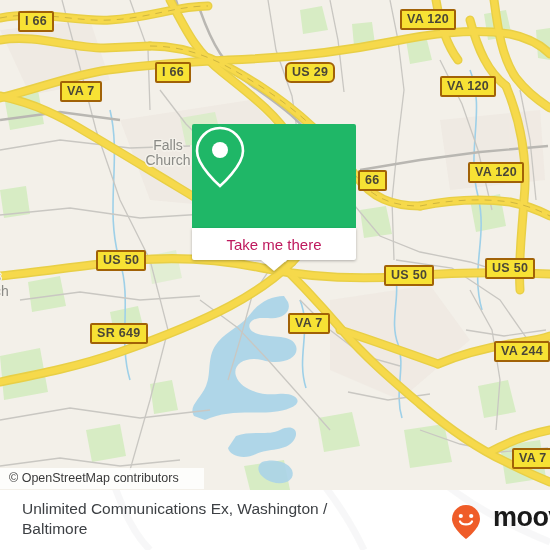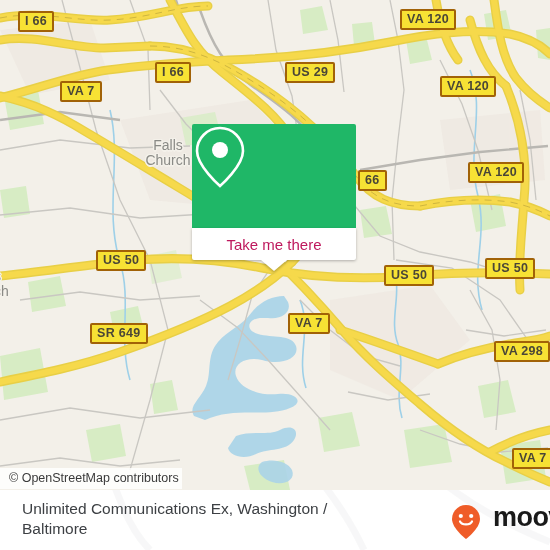--- a/index.html
+++ b/index.html
@@ -46,21 +46,21 @@
   #popup-tail{
     position:absolute;left:50%;top:100%;margin-left:-13px;
     width:0;height:0;border-left:13px solid transparent;border-right:13px solid transparent;
     border-top:11px solid #fff;filter:drop-shadow(0 2px 1px rgba(0,0,0,.22));
   }
 
   
   #attrib{
     position:absolute;left:0;top:468px;
     background:rgba(255,255,255,.82);
-    font-size:12.5px;color:#3a3a3a;padding:3px 3px 3px 9px;line-height:15px;
+    font-size:12.5px;color:#3a3a3a;padding:3px 25px 3px 9px;line-height:15px;
   }
 
   
   #footer{position:absolute;left:0;top:490px;width:550px;height:68px;background:#fff;overflow:hidden;padding-left:44px;}
   #footer-watermark{position:absolute;left:0;top:-430px;opacity:.055;}
   #footer-title{
     position:absolute;left:22px;top:9px;width:360px;
     font-size:15.5px;line-height:20px;color:#3d4044;
   }
   #logo{position:absolute;right:16px;top:14px;display:flex;align-items:flex-start;gap:12px;}
@@ -222,31 +222,31 @@
 
     <div class="place" style="left:128px;top:138px;width:80px;">Falls
 Church</div>
     <div class="place" style="left:-6px;top:254px;width:26px;text-align:left;">t
 s
 ch</div>
 
     <div class="shield" style="left:18px;top:11px;">I 66</div>
     <div class="shield" style="left:155px;top:62px;">I 66</div>
     <div class="shield" style="left:60px;top:81px;">VA 7</div>
-    <div class="shield" style="left:285px;top:62px;">US 29</div>
+    <div class="shield" style="left:285px;top:62px;border-radius:6px;">US 29</div>
     <div class="shield" style="left:400px;top:9px;">VA 120</div>
     <div class="shield" style="left:440px;top:76px;">VA 120</div>
     <div class="shield" style="left:358px;top:170px;">66</div>
     <div class="shield" style="left:468px;top:162px;">VA 120</div>
     <div class="shield" style="left:96px;top:250px;">US 50</div>
     <div class="shield" style="left:384px;top:265px;">US 50</div>
     <div class="shield" style="left:485px;top:258px;">US 50</div>
     <div class="shield" style="left:90px;top:323px;">SR 649</div>
     <div class="shield" style="left:288px;top:313px;">VA 7</div>
-    <div class="shield" style="left:494px;top:341px;">VA 298</div>
+    <div class="shield" style="left:494px;top:341px;">VA 244</div>
     <div class="shield" style="left:512px;top:448px;">VA 7</div>
 
     <div id="popup">
       <div id="popup-head">
         <svg width="56" height="66" viewBox="0 0 56 66">
           <path d="M28 4 C15.3 4 5 14.3 5 27 C5 42 28 62 28 62 C28 62 51 42 51 27 C51 14.3 40.7 4 28 4 Z" fill="none" stroke="#ffffff" stroke-width="2.6"></path>
           <circle cx="28" cy="26" r="8" fill="#ffffff"></circle>
         </svg>
       </div>
       <div id="popup-foot">

